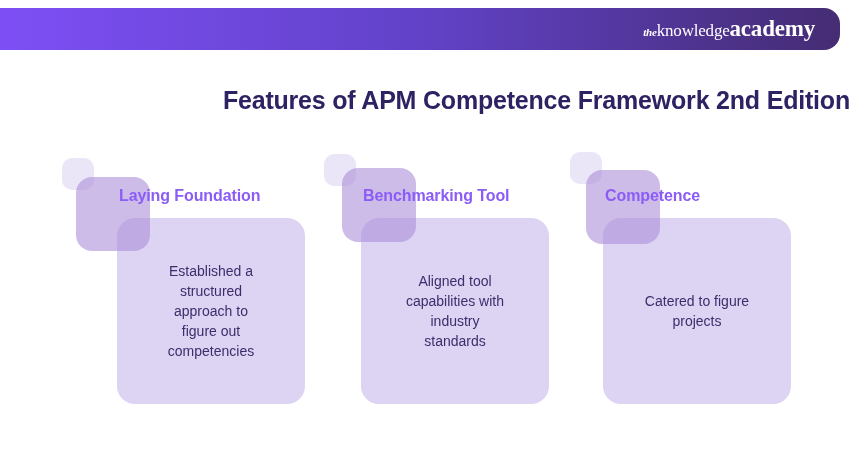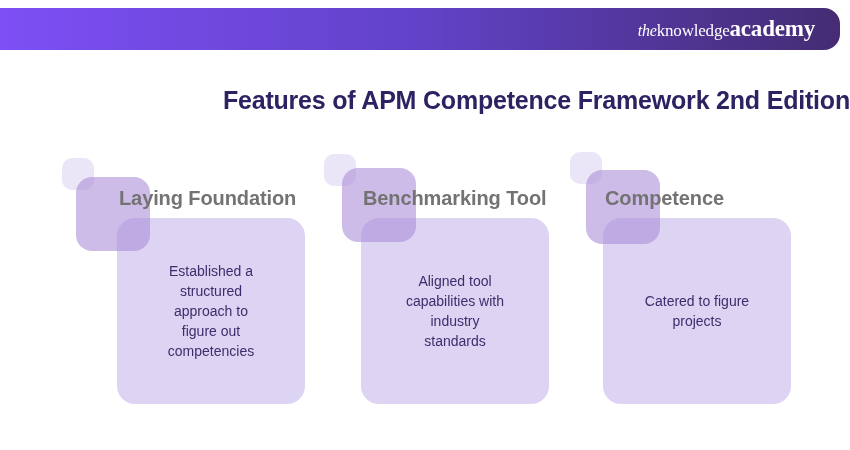--- a/index.html
+++ b/index.html
@@ -28,21 +28,22 @@
     padding-right: 25px;
   }
   .logo {
     color: #ffffff;
     font-family: "Liberation Serif", serif;
     white-space: nowrap;
     letter-spacing: -0.2px;
   }
   .logo-the {
     font-style: italic;
-    font-size: 16px;
+    font-size: 11px;
+    font-weight: bold;
   }
   .logo-knowledge {
     font-size: 17px;
     font-weight: 400;
   }
   .logo-academy {
     font-size: 23px;
     font-weight: 700;
   }
 
@@ -104,24 +105,24 @@
     z-index: 2;
     display: flex;
     align-items: center;
     justify-content: center;
   }
   .card-title {
     position: absolute;
     left: 57px;
     top: 37px;
     z-index: 4;
-    font-size: 20px;
+    font-size: 16px;
     font-weight: 600;
     letter-spacing: -0.1px;
-    color: #737373;
+    color: #8b5cf6;
     white-space: nowrap;
   }
   .card-desc {
     max-width: 112px;
     text-align: center;
     font-size: 14px;
     font-weight: 500;
     line-height: 20px;
     color: #3d2d6b;
   }

